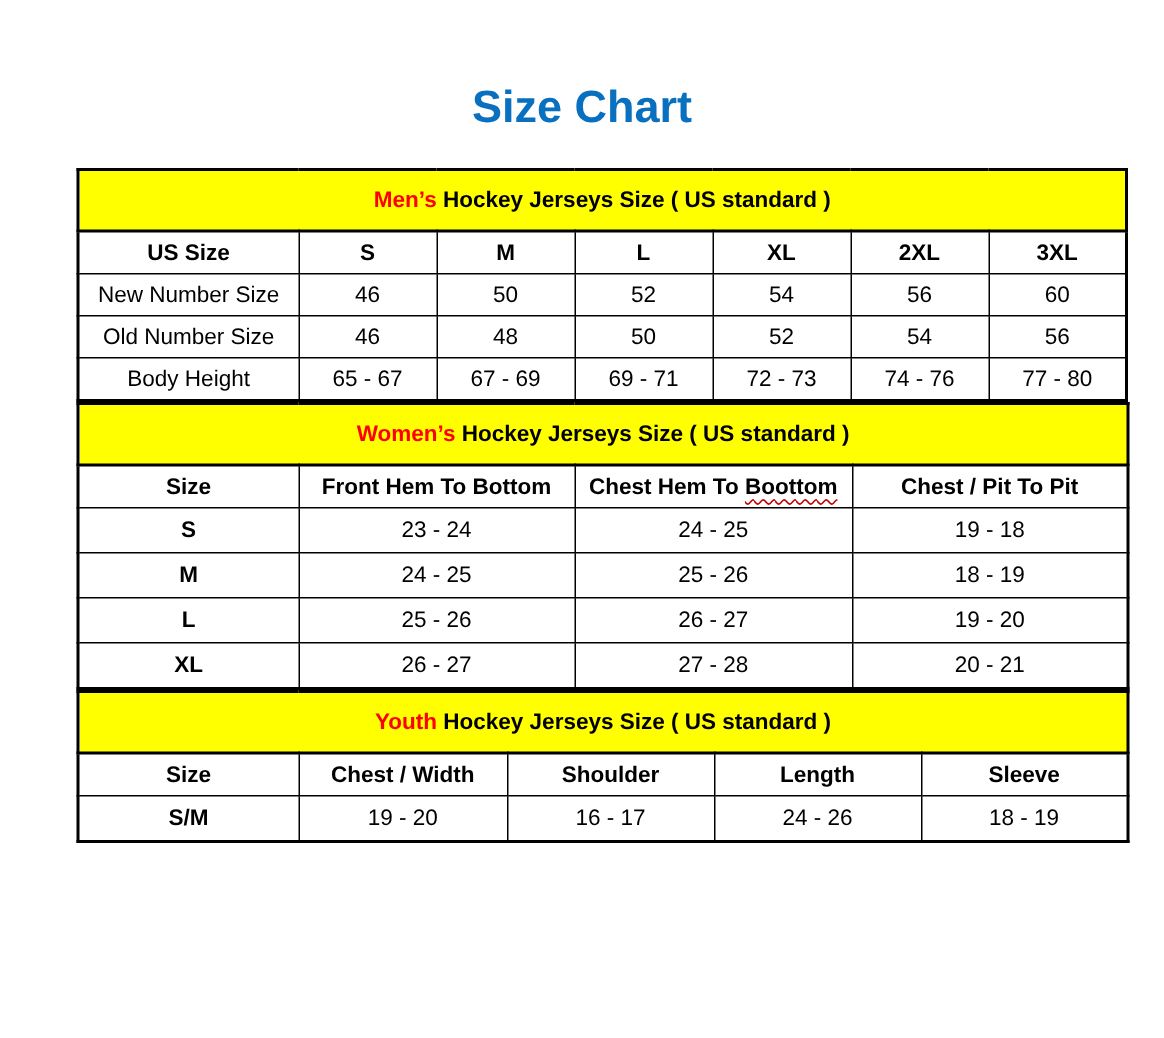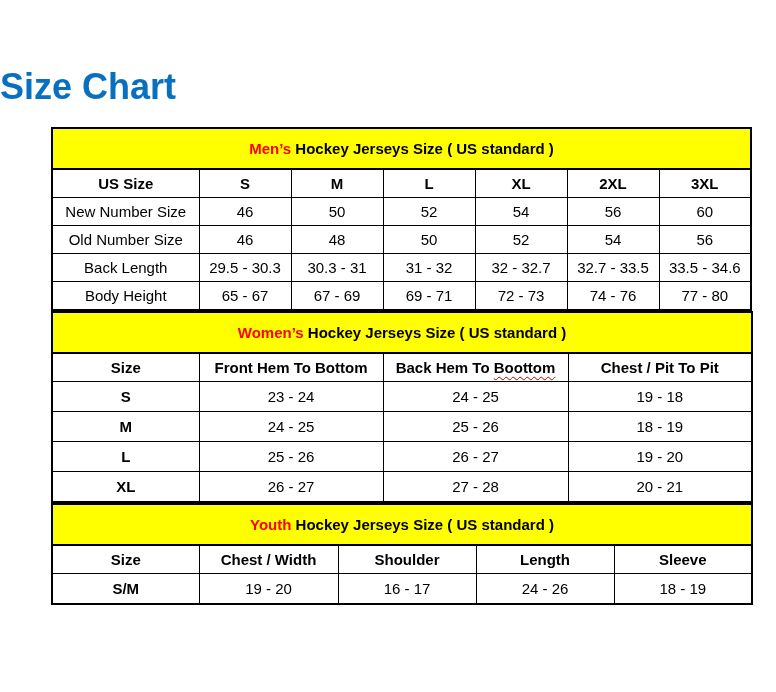--- a/index.html
+++ b/index.html
@@ -2,22 +2,22 @@
 <html><head>
 <meta charset="utf-8">
 <style>
   html,body{margin:0;padding:0;}
   body{
     width:776px;height:692px;background:#FFFFFF;
     font-family:"Liberation Sans","DejaVu Sans",sans-serif;
     color:#000;overflow:hidden;
   }
   .page-title{
-    padding-top:69px;margin:0 0 22px 0;
-    text-align:left;font-size:36px;line-height:36px;font-weight:bold;
+    padding-top:54px;margin:0 0 22px 0;
+    text-align:center;font-size:30px;line-height:36px;font-weight:bold;
     color:#0970C0;letter-spacing:0px;
   }
   .chart-wrap{margin-left:37px;width:702px;padding-left:14px;}
   table.size-table{
     border-collapse:collapse;table-layout:fixed;width:701px;
     border:2px solid #000;
   }
   table.size-table td{
     border:1px solid #000;text-align:center;vertical-align:middle;
     font-size:15px;padding:0 2px;background:#FFFFFF;
@@ -84,29 +84,20 @@
     <tr class="men-row">
       <td>Old Number Size</td>
       <td>46</td>
       <td>48</td>
       <td>50</td>
       <td>52</td>
       <td>54</td>
       <td>56</td>
     </tr>
     <tr class="men-row">
-      <td>Back Length</td>
-      <td>29.5 - 30.3</td>
-      <td>30.3 - 31</td>
-      <td>31 - 32</td>
-      <td>32 - 32.7</td>
-      <td>32.7 - 33.5</td>
-      <td>33.5 - 34.6</td>
-    </tr>
-    <tr class="men-row">
       <td>Body Height</td>
       <td>65 - 67</td>
       <td>67 - 69</td>
       <td>69 - 71</td>
       <td>72 - 73</td>
       <td>74 - 76</td>
       <td>77 - 80</td>
     </tr>
   </tbody>
     </table>
@@ -118,21 +109,21 @@
         <col style="width:185px">
         <col style="width:184px">
     </colgroup>
     <tbody>
         <tr>
       <td class="banner" colspan="4"><span class="hl">Women’s</span><span> Hockey Jerseys Size ( US standard )</span></td>
     </tr>
     <tr class="hdr">
       <td>Size</td>
       <td>Front Hem To Bottom</td>
-      <td><span>Back Hem To </span><span class="misspelled">Boottom</span></td>
+      <td><span>Chest Hem To </span><span class="misspelled">Boottom</span></td>
       <td>Chest / Pit To Pit</td>
     </tr>
     <tr class="women-row">
       <td class="b">S</td>
       <td>23 - 24</td>
       <td>24 - 25</td>
       <td>19 - 18</td>
     </tr>
     <tr class="women-row">
       <td class="b">M</td>

